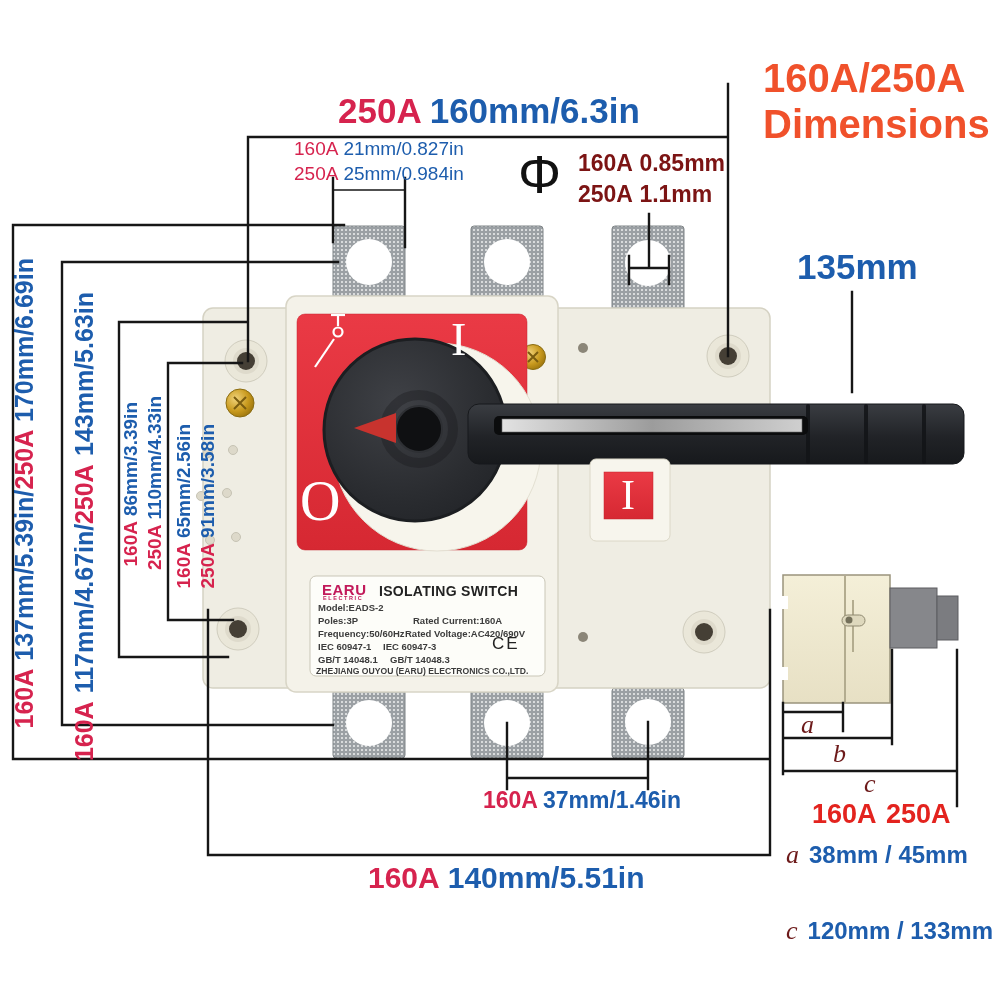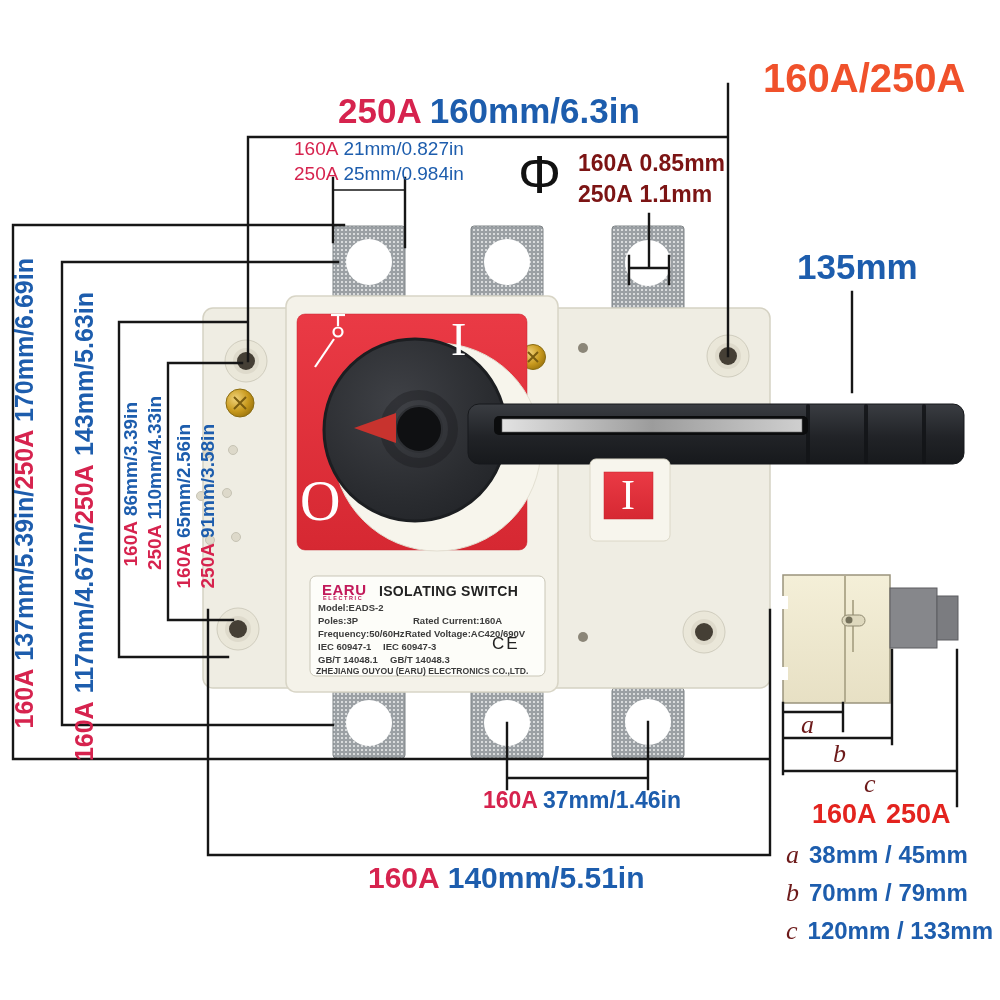--- a/index.html
+++ b/index.html
@@ -200,20 +200,21 @@
                M957,650 V806 M783,771 H957"></path>
       <path d="M333,190 H405" stroke-width="1.4"></path>
     </g>
   </svg>
 
   <div class="lbl dim-xl" style="left:338px;top:93px">
     <span class="amp">250A</span><span class="val">160mm/6.3in</span>
   </div>
 
   <div class="lbl title" style="left:763px;top:57px">160A/250A</div>
+  <div class="lbl title" style="left:763px;top:103px">Dimensions</div>
 
   <div class="lbl dim-sm" style="left:294px;top:139px">
     <span class="amp-sm">160A</span><span class="val">21mm/0.827in</span>
   </div>
   <div class="lbl dim-sm" style="left:294px;top:164px">
     <span class="amp-sm">250A</span><span class="val">25mm/0.984in</span>
   </div>
 
   <div class="lbl phi" style="left:518px;top:146px">Φ</div>
   <div class="lbl maroon" style="left:578px;top:151px">
@@ -273,20 +274,17 @@
 
   <div class="lbl marker" style="left:801px;top:711px">a</div>
   <div class="lbl marker" style="left:833px;top:740px">b</div>
   <div class="lbl marker" style="left:864px;top:770px">c</div>
 
   <div class="lbl tbl-head" style="left:812px;top:800px">160A</div>
   <div class="lbl tbl-head" style="left:886px;top:800px">250A</div>
   <div class="lbl" style="left:786px;top:841px">
     <span class="marker" style="margin-inline-end:10px">a</span><span class="tbl-val">38mm / 45mm</span>
   </div>
-  <div class="lbl" style="left:786px;top:879px">
-    <span class="marker" style="margin-inline-end:10px">b</span><span class="tbl-val">70mm / 79mm</span>
-  </div>
   <div class="lbl" style="left:786px;top:917px">
     <span class="marker" style="margin-inline-end:10px">c</span><span class="tbl-val">120mm / 133mm</span>
   </div>
 
 </div>
 
 </body></html>

